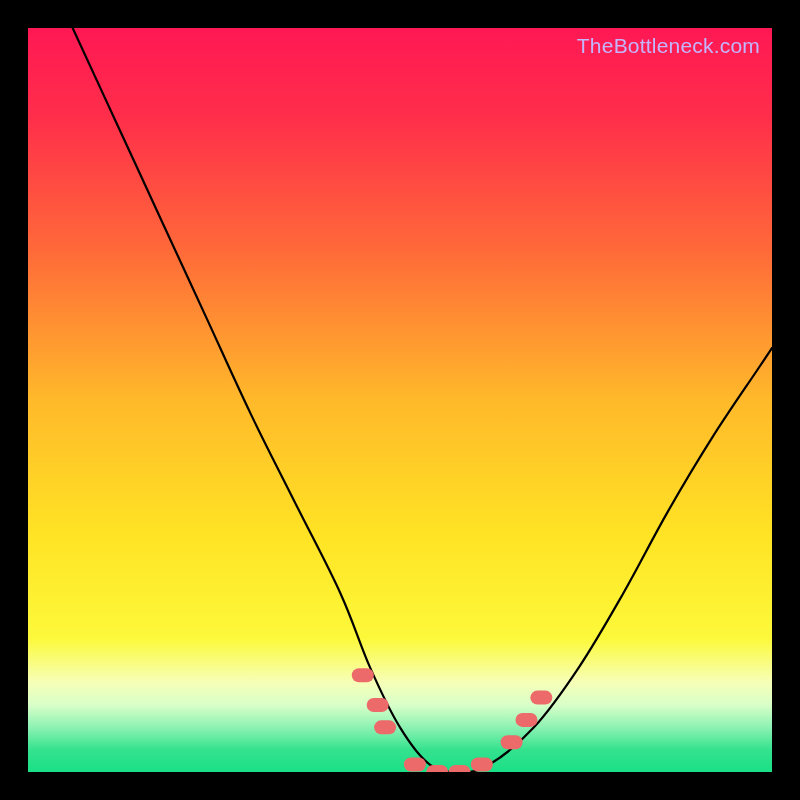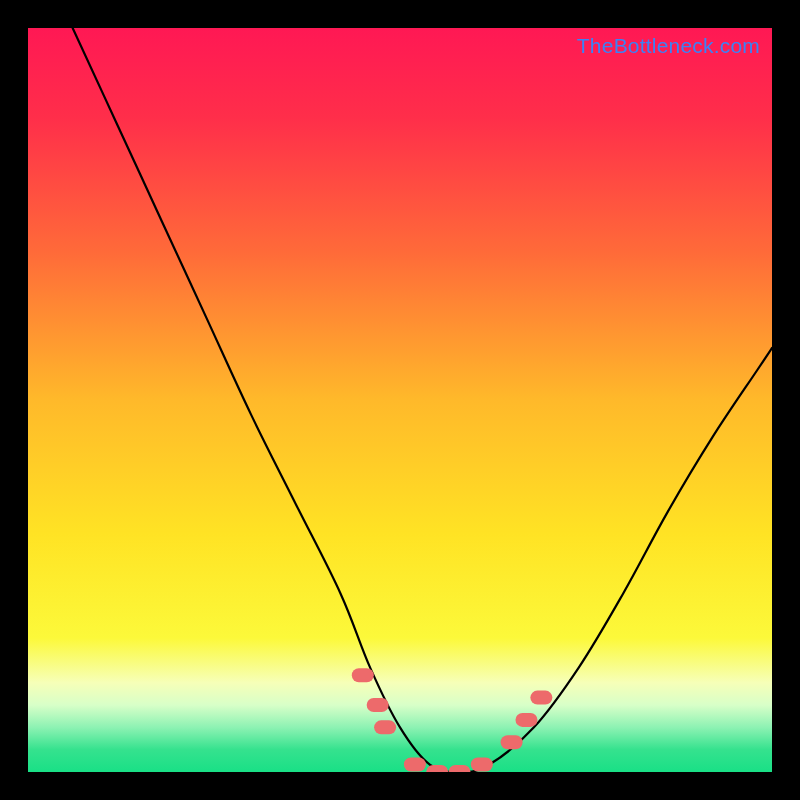--- a/index.html
+++ b/index.html
@@ -31,21 +31,21 @@
     position: absolute;
     left: 0;
     top: 0;
     width: 100%;
     height: 100%;
   }
   .watermark {
     position: absolute;
     top: 6px;
     right: 12px;
-    color: #3b82f6;
+    color: #c4b5fd;
     font-size: 21px;
     font-weight: 500;
     letter-spacing: 0.2px;
     user-select: none;
   }
   svg.curve {
     position: absolute;
     left: 0;
     top: 0;
     width: 744px;

